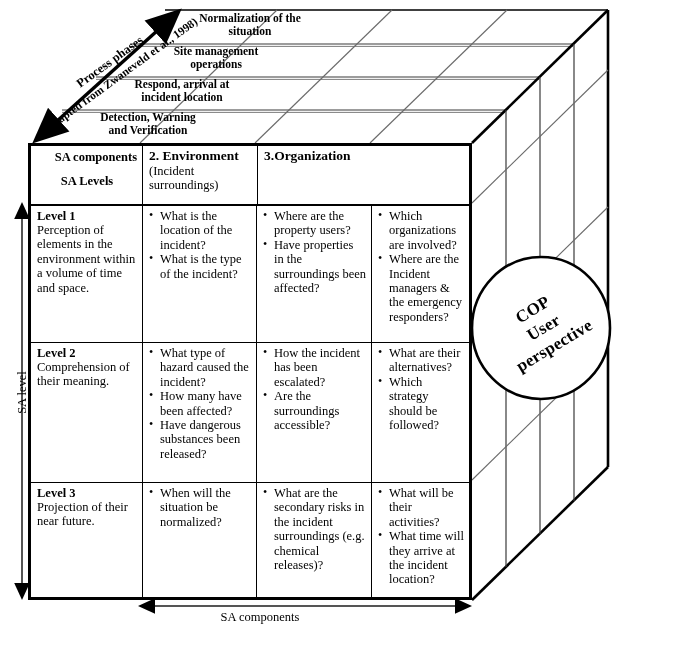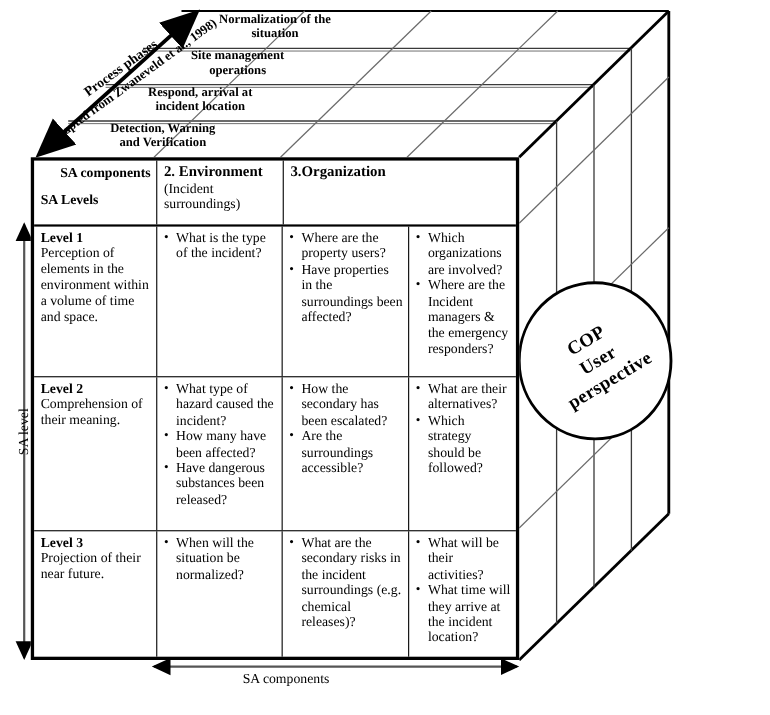--- a/index.html
+++ b/index.html
@@ -23,21 +23,21 @@
   .c1{width:114px;}
   .c2{width:115px;}
   .c3{width:97px;}
 
   .row-head{height:60px;border-bottom:2px solid #000;}
   .row-l1{height:137px;border-bottom:1px solid #000;}
   .row-l2{height:140px;border-bottom:1px solid #000;}
   .row-l3{height:114px;}
 
   .hdr-sa{font-weight:bold;font-size:12.5px;text-align:right;line-height:13.5px;padding-top:2px;}
-  .hdr-salevels{font-weight:bold;font-size:12.5px;text-align:left;margin-top:9px;}
+  .hdr-salevels{font-weight:bold;font-size:12.5px;text-align:center;margin-top:9px;}
   .hdr-title{font-weight:bold;font-size:13.5px;line-height:14.5px;}
   .hdr-sub{font-size:12.5px;line-height:14px;font-weight:normal;}
 
   .lvl-name{font-weight:bold;font-size:12.5px;line-height:14px;}
   .lvl-desc{font-size:12.5px;line-height:14.4px;}
 
   ul.qs{margin:0;padding:0;list-style:none;}
   ul.qs li{
     font-size:12.5px;line-height:14.4px;position:relative;
     padding-left:11px;margin-bottom:0px;
@@ -179,20 +179,21 @@
       </div>
     </div>
 
     <div class="ft-row row-l1">
       <div class="ft-cell c0">
         <div class="lvl-name">Level 1</div>
         <div class="lvl-desc">Perception of elements in the environment within a volume of time and space.</div>
       </div>
       <div class="ft-cell c1">
         <ul class="qs">
+            <li>What is the location of the incident?</li>
             <li>What is the type of the incident?</li>
           </ul>
       </div>
       <div class="ft-cell c2">
         <ul class="qs">
             <li>Where are the property users?</li>
             <li>Have properties in the surroundings been affected?</li>
           </ul>
       </div>
       <div class="ft-cell c3">
@@ -210,21 +211,21 @@
       </div>
       <div class="ft-cell c1">
         <ul class="qs">
             <li>What type of hazard caused the incident?</li>
             <li>How many have been affected?</li>
             <li>Have dangerous substances been released?</li>
           </ul>
       </div>
       <div class="ft-cell c2">
         <ul class="qs">
-            <li>How the secondary has been escalated?</li>
+            <li>How the incident has been escalated?</li>
             <li>Are the surroundings accessible?</li>
           </ul>
       </div>
       <div class="ft-cell c3">
         <ul class="qs">
             <li>What are their alternatives?</li>
             <li>Which strategy should be followed?</li>
           </ul>
       </div>
     </div>

